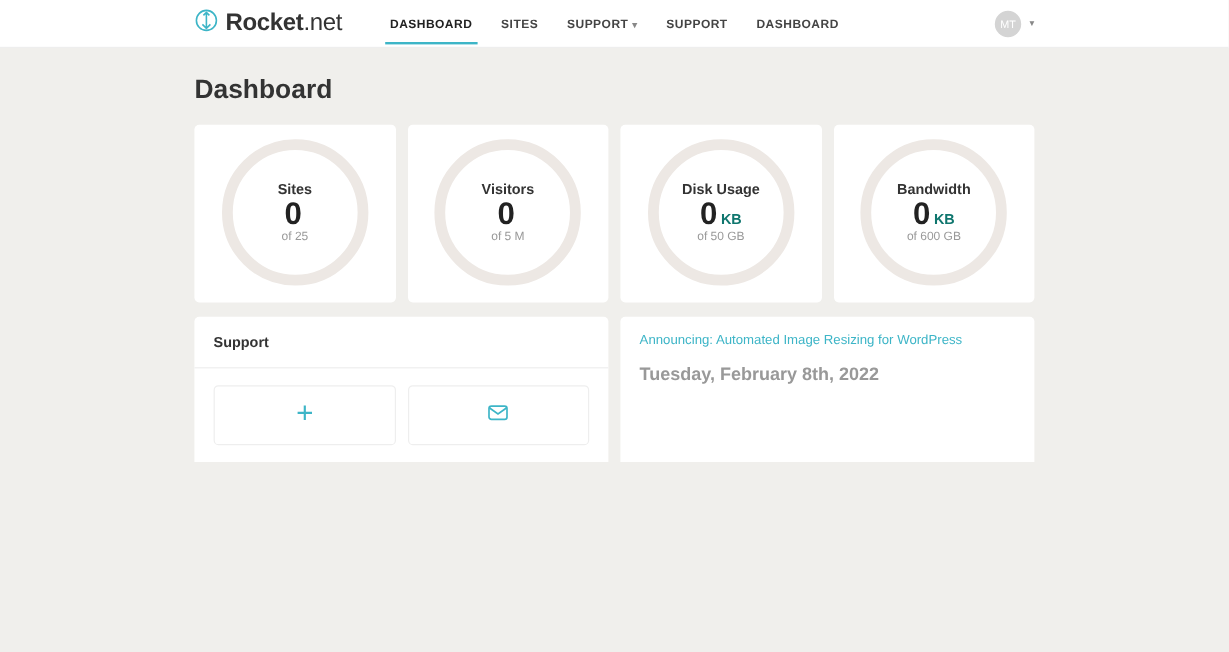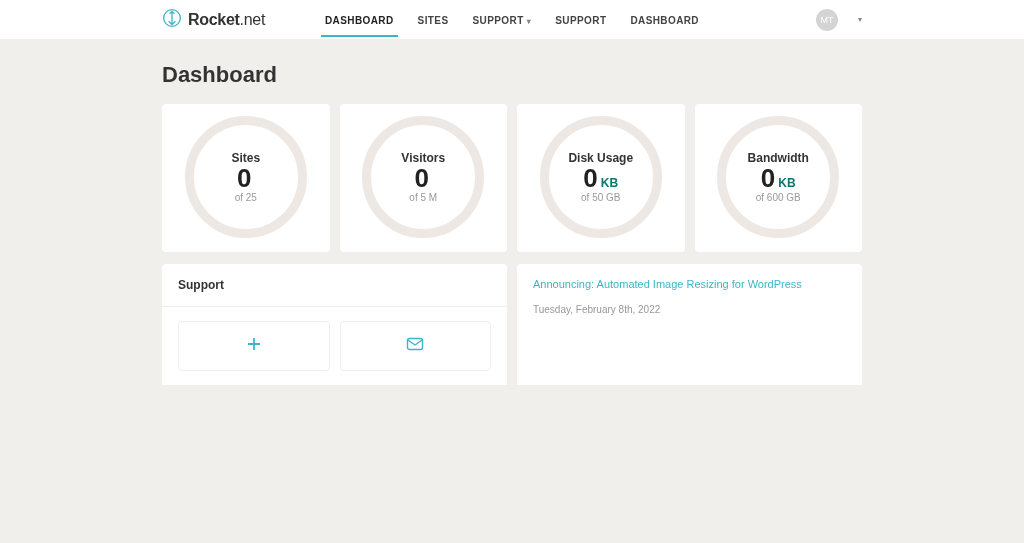--- a/index.html
+++ b/index.html
@@ -1,26 +1,26 @@
 <!DOCTYPE html>
 <html><head>
   <meta charset="utf-8">
   <style>
     * { margin: 0; padding: 0; box-sizing: border-box; }
     body { font-family: -apple-system, BlinkMacSystemFont, "Helvetica Neue", Arial, sans-serif; background: #f0efec; width: 1024px; height: 543px; overflow: hidden; color: #333; }
     .header { background: #fff; height: 40px; border-bottom: 1px solid #eee; display: flex; align-items: center; padding: 0 0; }
     .header-inner { width: 700px; margin: 0 auto; display: flex; align-items: center; justify-content: space-between; position: relative; }
     .logo { display: flex; align-items: center; gap: 6px; position: absolute; left: 0; }
-    .logo-text { font-weight: 700; font-size: 16px; letter-spacing: -0.3px; }
+    .logo-text { font-weight: 700; font-size: 20px; letter-spacing: -0.3px; }
     .logo-text .thin { font-weight: 400; }
     .nav { display: flex; gap: 24px; margin: 0 auto; }
     .nav-item { font-size: 10px; font-weight: 600; letter-spacing: 0.4px; color: #444; text-decoration: none; padding: 12px 0 11px; position: relative; cursor: pointer; }
     .nav-item.active { color: #222; }
     .nav-item.active::after { content: ""; position: absolute; left: -4px; right: -4px; bottom: 0; height: 2px; background: #3db5c7; }
-    .avatar-wrap { position: absolute; right: 0; display: flex; align-items: center; gap: 20px; cursor: pointer; }
+    .avatar-wrap { position: absolute; right: 0; display: flex; align-items: center; gap: 7px; cursor: pointer; }
     .avatar { width: 22px; height: 22px; border-radius: 50%; background: #d4d4d4; color: #fff; font-size: 9px; font-weight: 500; display: flex; align-items: center; justify-content: center; }
     .container { width: 700px; margin: 0 auto; padding-top: 22px; }
     .page-title { font-size: 22px; font-weight: 700; color: #333; margin-bottom: 16px; }
     .stats-row { display: flex; gap: 10px; margin-bottom: 12px; }
     .stat-card { flex: 1; background: #fff; border-radius: 4px; padding: 12px 10px 14px; display: flex; align-items: center; justify-content: center; }
     .ring { width: 122px; height: 122px; border-radius: 50%; border: 9px solid #ede8e4; display: flex; flex-direction: column; align-items: center; justify-content: center; }
     .stat-label { font-size: 12px; font-weight: 600; color: #333; margin-bottom: 0px; }
     .stat-value-row { display: flex; align-items: baseline; gap: 3px; }
     .stat-value { font-size: 26px; font-weight: 700; color: #222; line-height: 1; }
     .stat-unit { font-size: 12px; font-weight: 700; color: #0f766e; }
@@ -29,21 +29,21 @@
     .laptop-illustration { margin-bottom: 14px; }
     .empty-text { font-size: 10px; color: #666; margin-bottom: 14px; }
     .create-btn { background: #3db5c7; color: #fff; border: none; border-radius: 18px; padding: 8px 20px; font-size: 10px; font-weight: 600; cursor: pointer; }
     .bottom-row { display: flex; gap: 10px; }
     .panel { flex: 1; background: #fff; border-radius: 4px 4px 0 0; }
     .panel-header { padding: 14px 16px; border-bottom: 1px solid #eee; font-size: 12px; font-weight: 700; color: #333; }
     .panel-body { padding: 14px 16px; }
     .support-actions { display: flex; gap: 10px; }
     .support-action { flex: 1; height: 50px; border: 1px solid #eee; border-radius: 4px; display: flex; align-items: center; justify-content: center; cursor: pointer; color: #3db5c7; }
     .update-title { font-size: 11px; color: #3db5c7; font-weight: 500; margin-bottom: 14px; }
-    .update-date { font-size: 10px; color: #999; }
+    .update-date { font-size: 15px; color: #999; font-weight: bold; }
     .chev { font-size: 8px; color: #888; }
   </style>
 </head>
 <body>
 
 <div class="header">
   <div class="header-inner">
     <div class="logo">
       <span>
         <svg width="20" height="20" viewBox="0 0 24 24" fill="none" stroke="#3db5c7" stroke-width="1.6">

